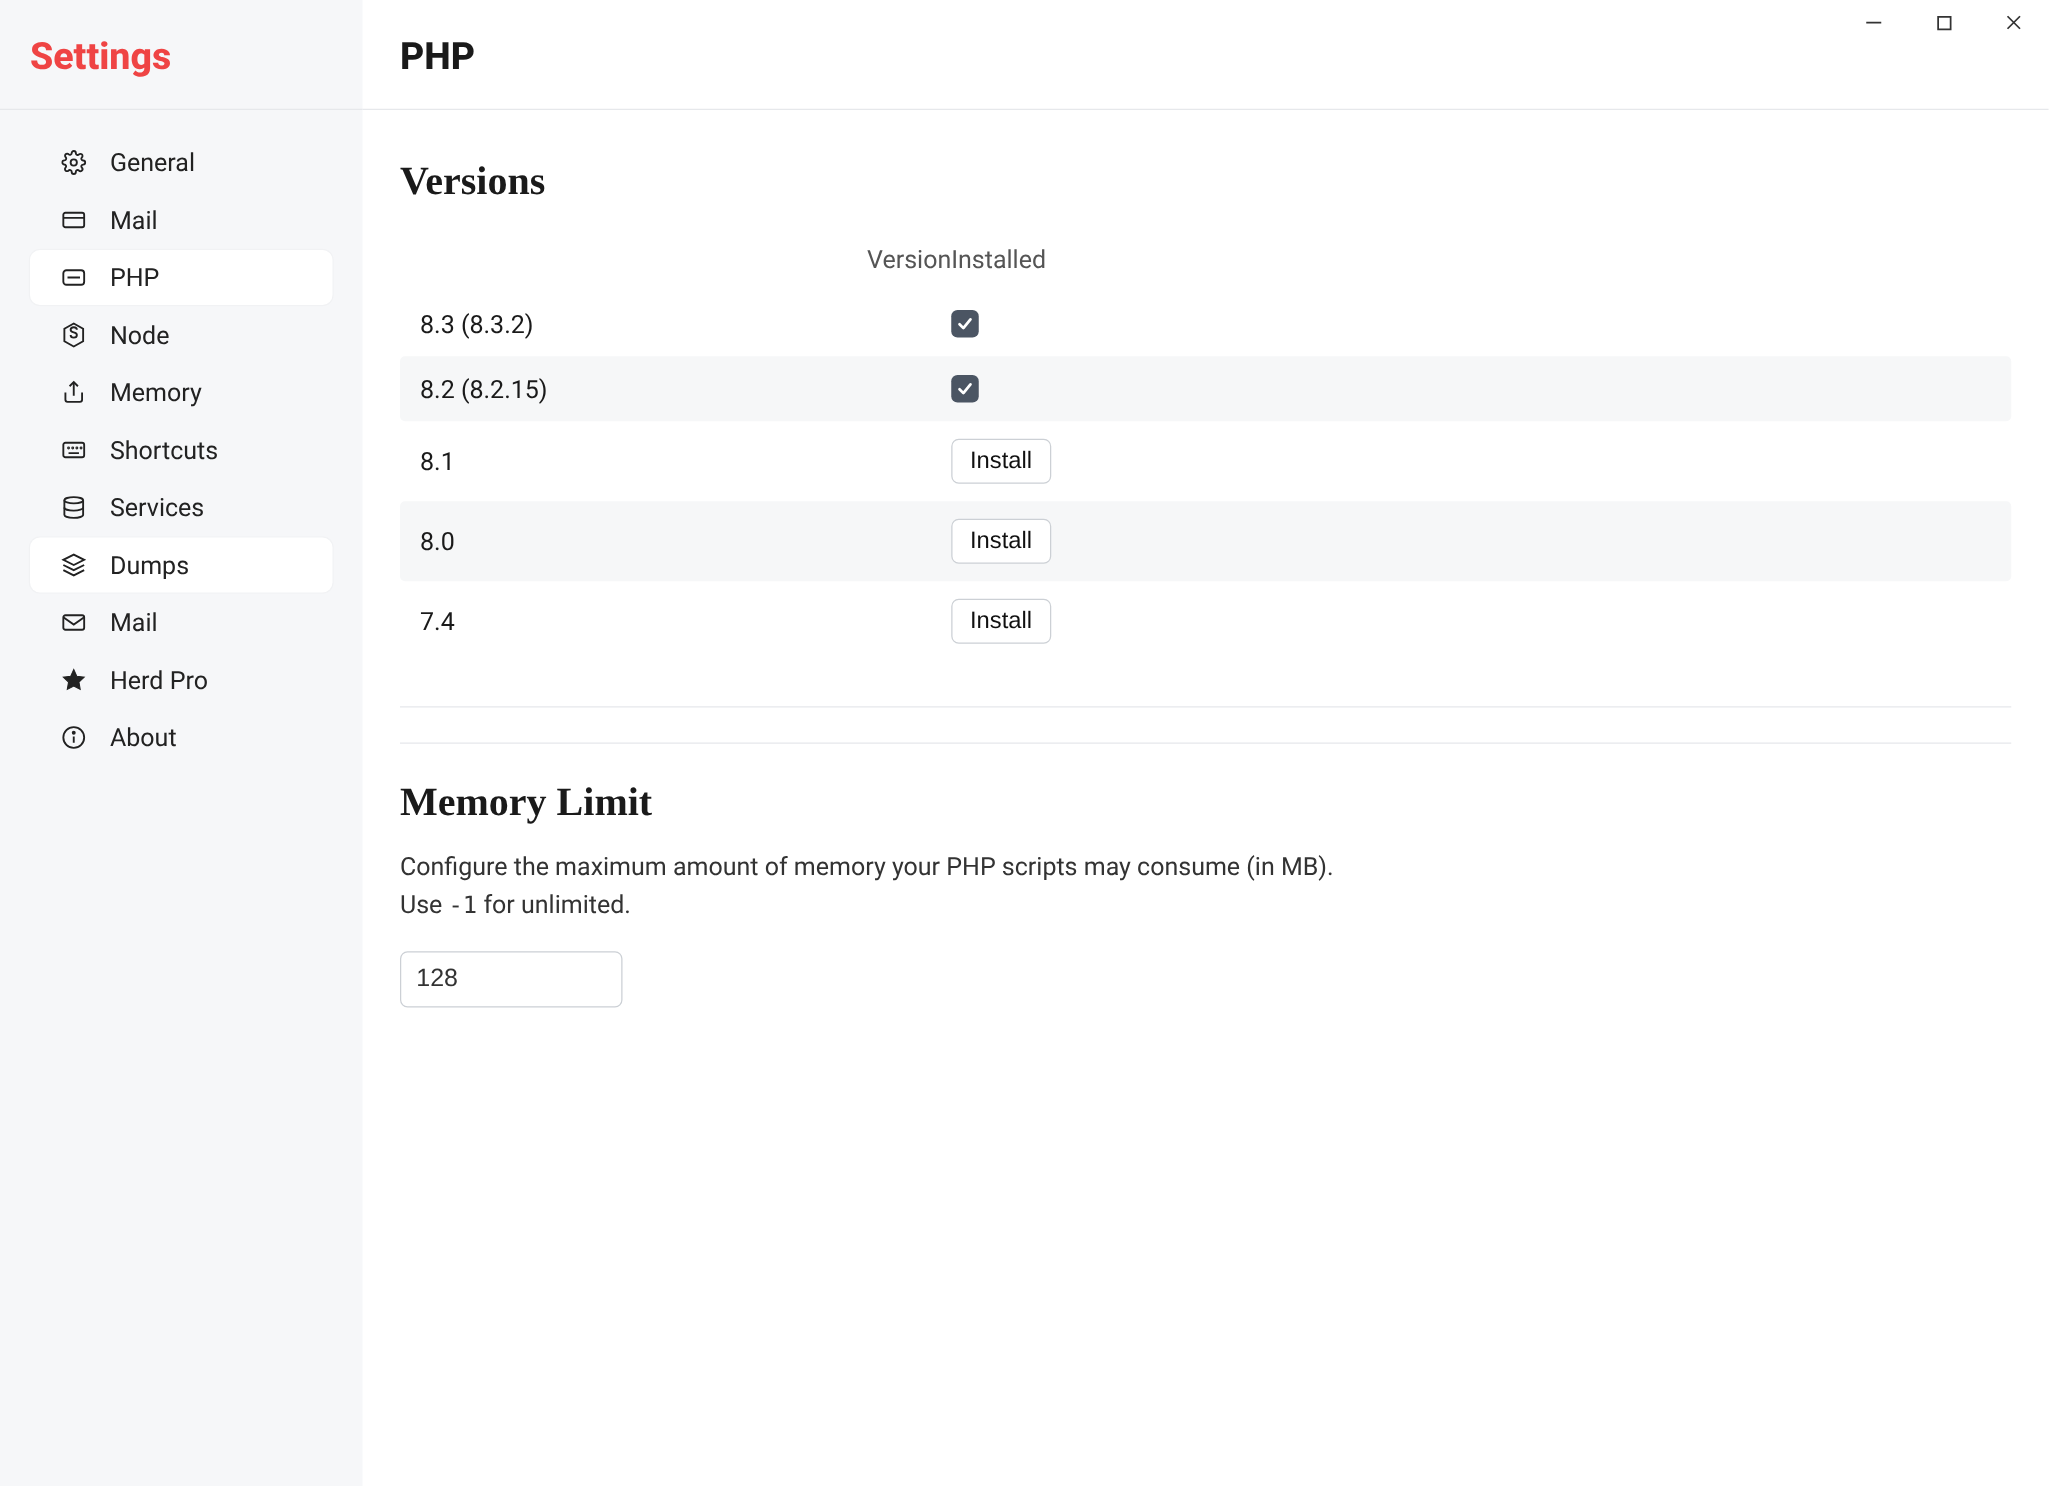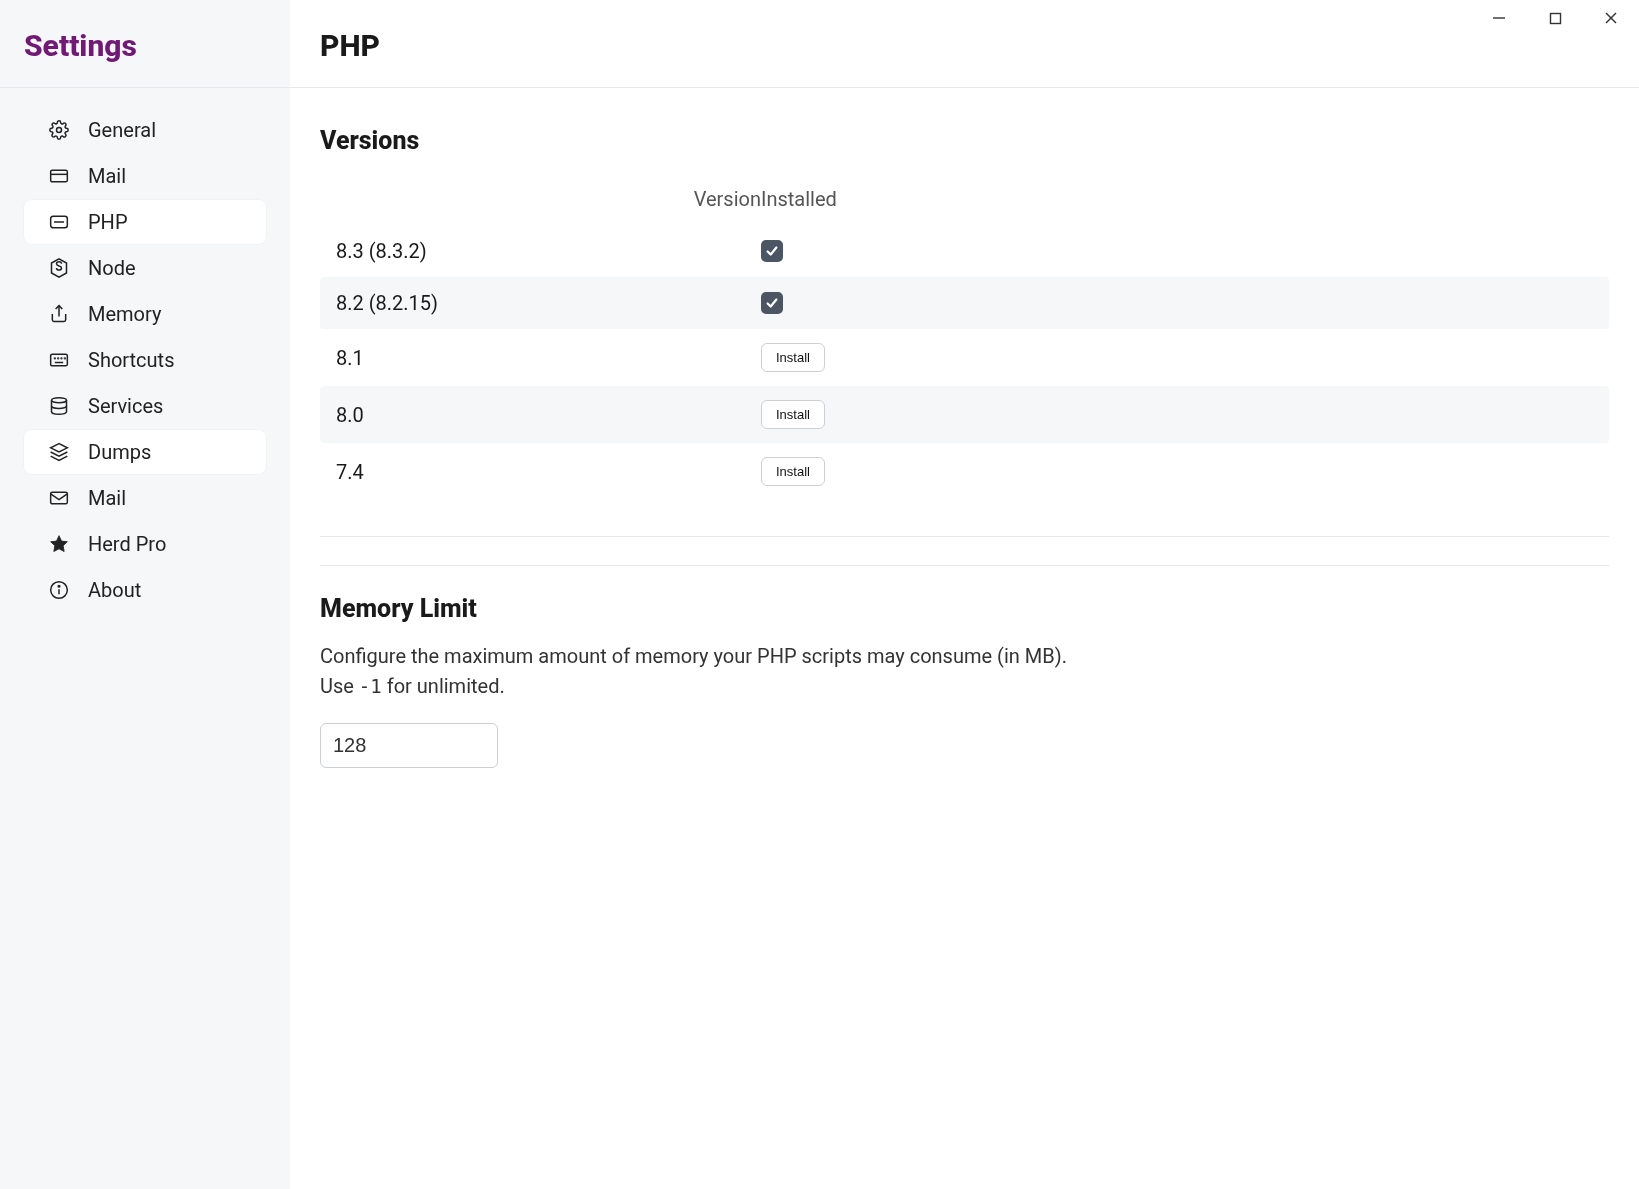--- a/index.html
+++ b/index.html
@@ -19,21 +19,21 @@
   .sidebar {
     width: 290px;
     background: #f6f7f9;
     display: flex;
     flex-direction: column;
   }
   .sidebar-title {
     font-size: 30px;
     font-weight: 800;
     padding: 28px 24px 24px 24px;
-    color: #701a75;
+    color: #ef4444;
   }
   .sidebar-divider {
     border: none;
     border-top: 1px solid #e6e8eb;
     margin: 0;
   }
   .nav {
     padding: 20px 24px;
     display: flex;
     flex-direction: column;
@@ -93,23 +93,24 @@
   }
   .content {
     padding: 10px 30px 40px 30px;
     overflow-y: auto;
     flex: 1;
   }
   .section {
     padding: 28px 0 8px 0;
   }
   .section-title {
-    font-size: 25px;
+    font-size: 32px;
     font-weight: 800;
     margin-bottom: 18px;
+    font-family: Liberation Serif, serif;
   }
   .section-desc {
     color: #333;
     font-size: 20px;
     line-height: 1.5;
     margin-bottom: 22px;
   }
   .section-desc code {
     font-family: ui-monospace, SFMono-Regular, Menlo, Consolas, monospace;
     font-size: 0.95em;
@@ -152,21 +153,21 @@
     display: inline-flex;
     align-items: center;
     justify-content: center;
     color: #fff;
   }
   .btn {
     background: #fff;
     border: 1px solid #ccd0d5;
     border-radius: 6px;
     padding: 6px 14px;
-    font-size: 13px;
+    font-size: 19px;
     cursor: pointer;
     color: #111;
   }
   .text-input {
     width: 178px;
     border: 1px solid #ccd0d5;
     border-radius: 6px;
     padding: 10px 12px;
     font-size: 20px;
     color: #333;

